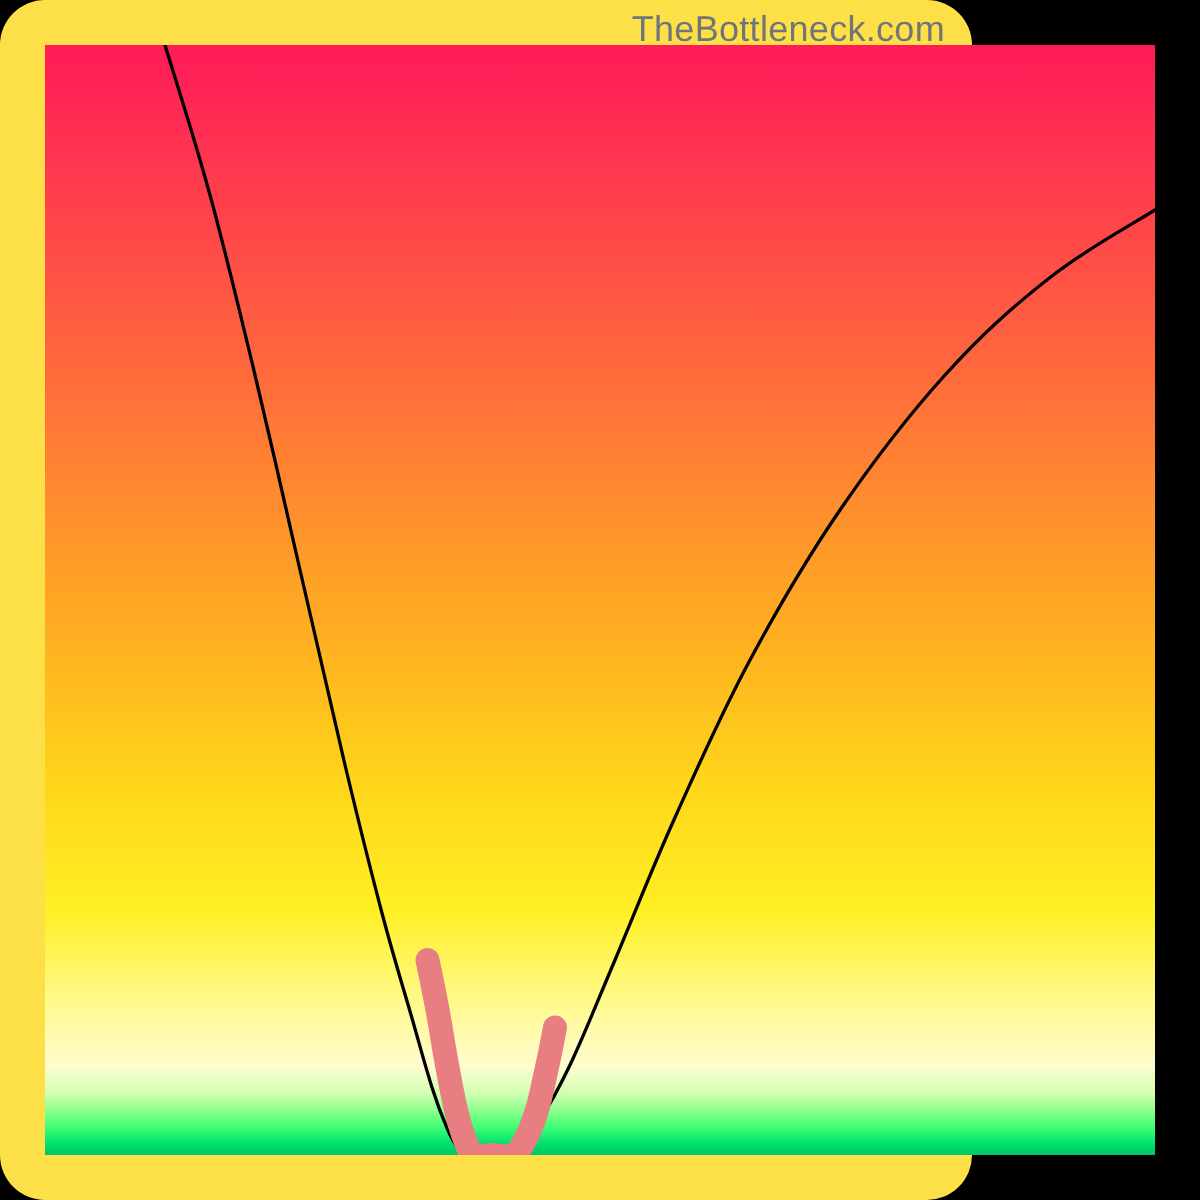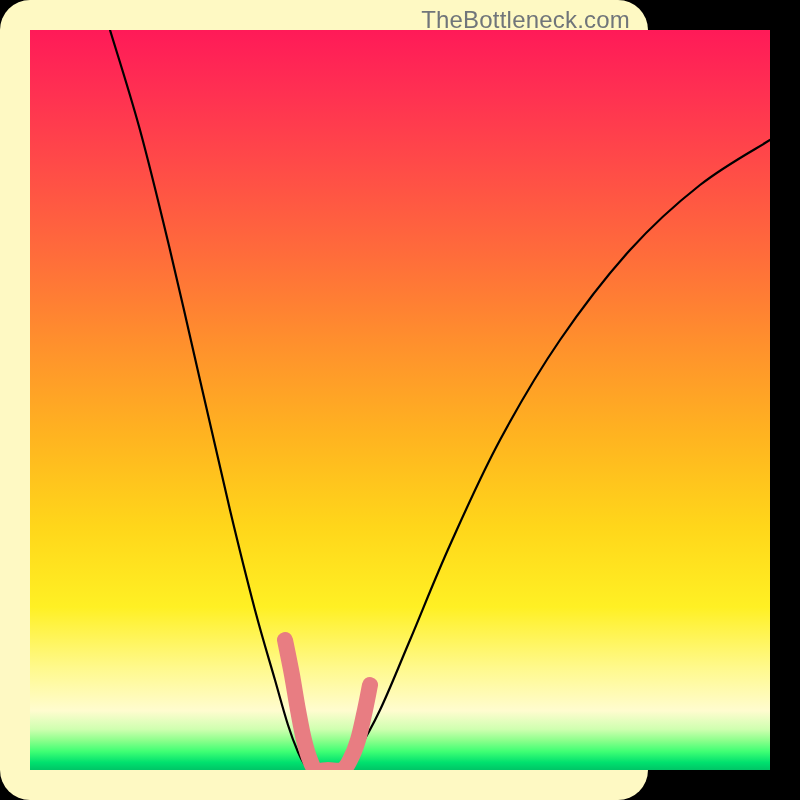--- a/index.html
+++ b/index.html
@@ -8,21 +8,21 @@
     width: 800px;
     height: 800px;
     background: #000;
     overflow: hidden;
     font-family: Arial, Helvetica, sans-serif;
   }
   .outer {
     position: relative;
     width: 648px;
     height: 800px;
-    background: #fef9c3;
+    background: #fde047;
     border-radius: 30px;
   }
   .watermark {
     position: absolute;
     top: 6px;
     right: 18px;
     color: #70757a;
     font-size: 24px;
     font-weight: 400;
     letter-spacing: 0.2px;

